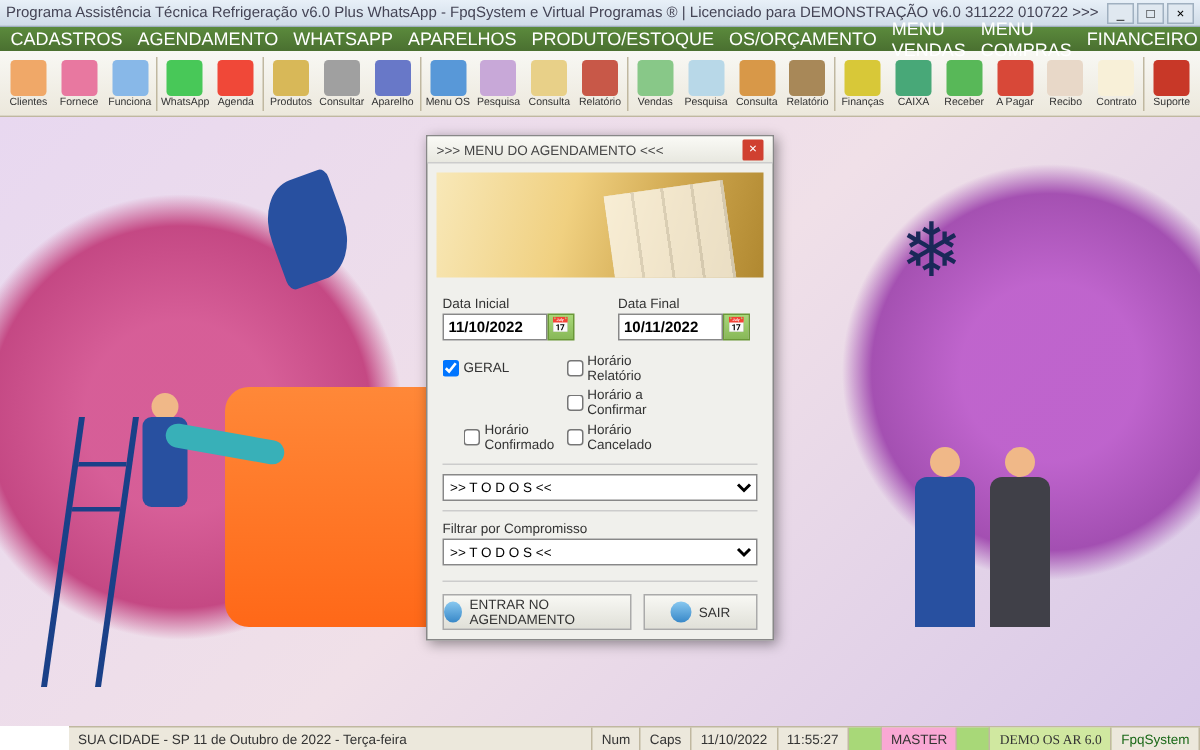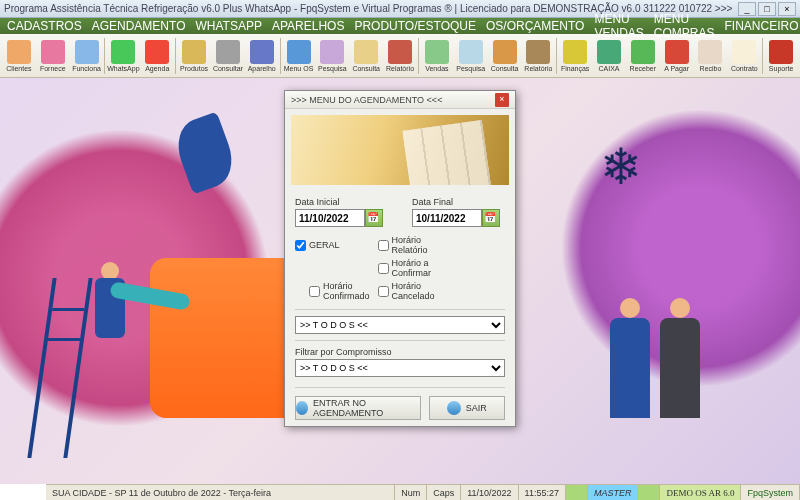--- a/index.html
+++ b/index.html
@@ -64,21 +64,21 @@
 .filter-sec select { width: 100%; height: 18px; font-size: 9px; border: 1px solid #888; background: #fff; }
 .dlg-btns { border-top: 1px solid #ccc; margin-top: 10px; padding-top: 8px; display: flex; gap: 8px; }
 .dlg-btn { flex: 1; height: 24px; background: linear-gradient(#f8f8f4, #e0e0d8); border: 1px solid #aaa; display: flex; align-items: center; justify-content: center; gap: 5px; font-size: 9px; cursor: pointer; }
 .dlg-btn .bicon { width: 14px; height: 14px; border-radius: 50%; }
 
 
 .statusbar { position: absolute; bottom: 0; left: 0; right: 0; height: 16px; background: #ece8dc; border-top: 1px solid #c0b8a0; display: flex; align-items: center; font-size: 9px; color: #333; margin-left: 46px; }
 .statusbar .scell { padding: 0 6px; border-right: 1px solid #c0b8a0; height: 100%; display: flex; align-items: center; }
 .statusbar .sflex { flex: 1; }
 .statusbar .green { background: #a8d878; }
-.statusbar .yellow { background: #7dd3fc; font-style: italic; }
+.statusbar .yellow { background: #f9a8d4; }
 .statusbar .lime { background: #d0e8a0; font-family: Liberation Serif, serif; }
 .statusbar .sys { color: #1a6818; font-weight: normal; }
 </style>
 </head>
 <body>
 
 <div class="titlebar">
   <span class="title">Programa Assistência Técnica Refrigeração v6.0 Plus WhatsApp - FpqSystem e Virtual Programas ® | Licenciado para  DEMONSTRAÇÃO v6.0 311222 010722 &gt;&gt;&gt;</span>
   <div class="winbtn">_</div>
   <div class="winbtn">□</div>

